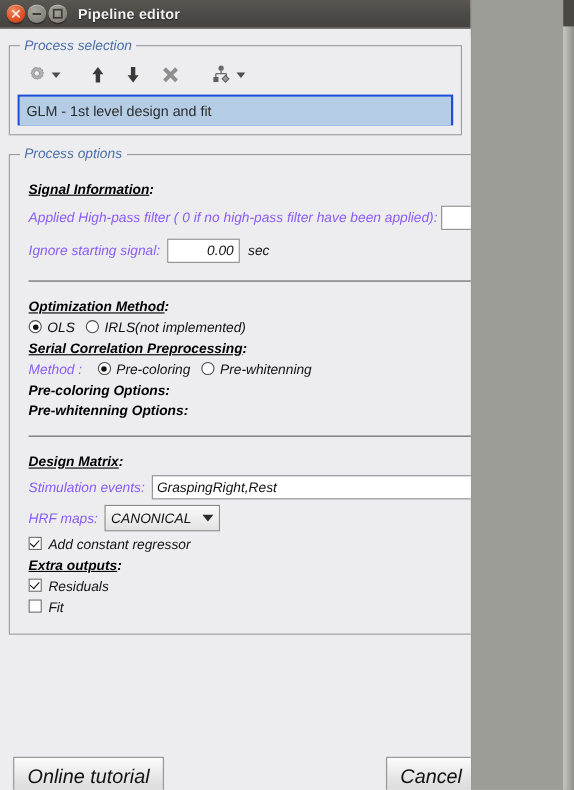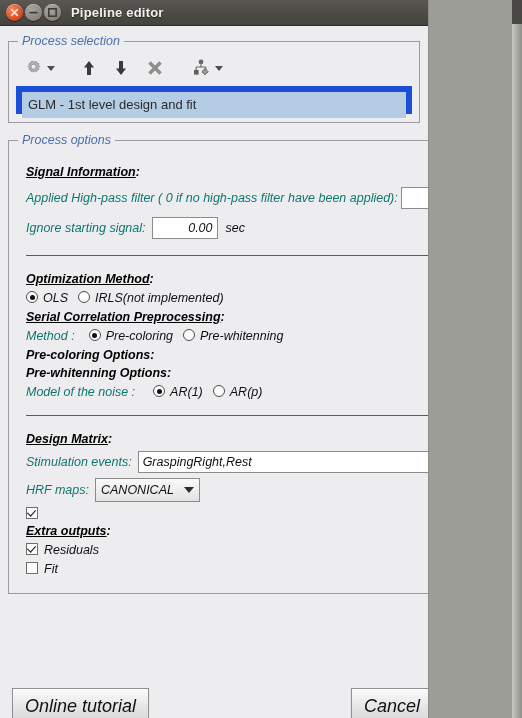--- a/index.html
+++ b/index.html
@@ -124,21 +124,21 @@
     margin-left: 4px;
     width: 0; height: 0;
     border-left: 4px solid transparent;
     border-right: 4px solid transparent;
     border-top: 5px solid #4e4e4e;
   }
 
   
   .proclist {
     margin-top: 4px;
-    border: 6px solid #1d4ed8;
+    border: 2px solid #1d4ed8;
     background: #fbfbfd;
     height: 28px;
     box-sizing: border-box;
   }
   .proclist .row {
     height: 26px;
     line-height: 26px;
     padding-left: 6px;
     background: #b4cde5;
     color: #2b2b2b;
@@ -162,21 +162,21 @@
 
   .row-line {
     display: flex;
     align-items: center;
     margin: 8px 0;
     font-style: italic;
     font-size: 12.5px;
     color: #111;
   }
   .row-line.tight { margin: 5px 0; }
-  .lbl { font-style: italic; font-size: 12.5px; color: #0f766e; white-space: nowrap; }
+  .lbl { font-style: italic; font-size: 12.5px; color: #8b5cf6; white-space: nowrap; }
 
   input.txt {
     font-family: "Liberation Sans", sans-serif;
     font-style: italic;
     font-size: 12.5px;
     border: 1px solid #8b8b8b;
     background: #ffffff;
     padding: 2px 4px;
     box-sizing: border-box;
     color: #111;
@@ -424,31 +424,20 @@
         </div>
 
         <div class="sechead tight">
           <span>Pre-coloring Options</span><span>:</span>
         </div>
 
         <div class="sechead tight">
           <span>Pre-whitenning Options</span><span>:</span>
         </div>
 
-        <div class="row-line tight">
-          <span class="lbl" style="margin-right:18px;">Model of the noise :</span>
-          <span class="radio">
-            <span class="rdot on"></span>
-            <span>AR(1)</span>
-          </span>
-          <span class="radio">
-            <span class="rdot"></span>
-            <span>AR(p)</span>
-          </span>
-        </div>
 
         <hr class="sep">
 
         <div class="sechead tight">
           <span class="u">Design Matrix</span><span>:</span>
         </div>
 
         <div class="row-line tight">
           <span class="lbl"><span>Stimulation events</span><span>:</span></span>
           <input class="txt" style="flex: 1 1 0%; margin-left: 6px; height: 22px;" value="GraspingRight,Rest">
@@ -458,20 +447,21 @@
           <span class="lbl"><span>HRF maps</span><span>:</span></span>
           <span class="selbox">
             <span>CANONICAL</span>
             <span class="scaret"></span>
           </span>
         </div>
 
         <div class="row-line tight">
           <span class="check">
             <span class="cbox on"></span>
+            <span>Add constant regressor</span>
           </span>
         </div>
 
         <div class="sechead tight">
           <span class="u">Extra outputs</span><span>:</span>
         </div>
 
 
         <div class="row-line tight">
           <span class="check">

